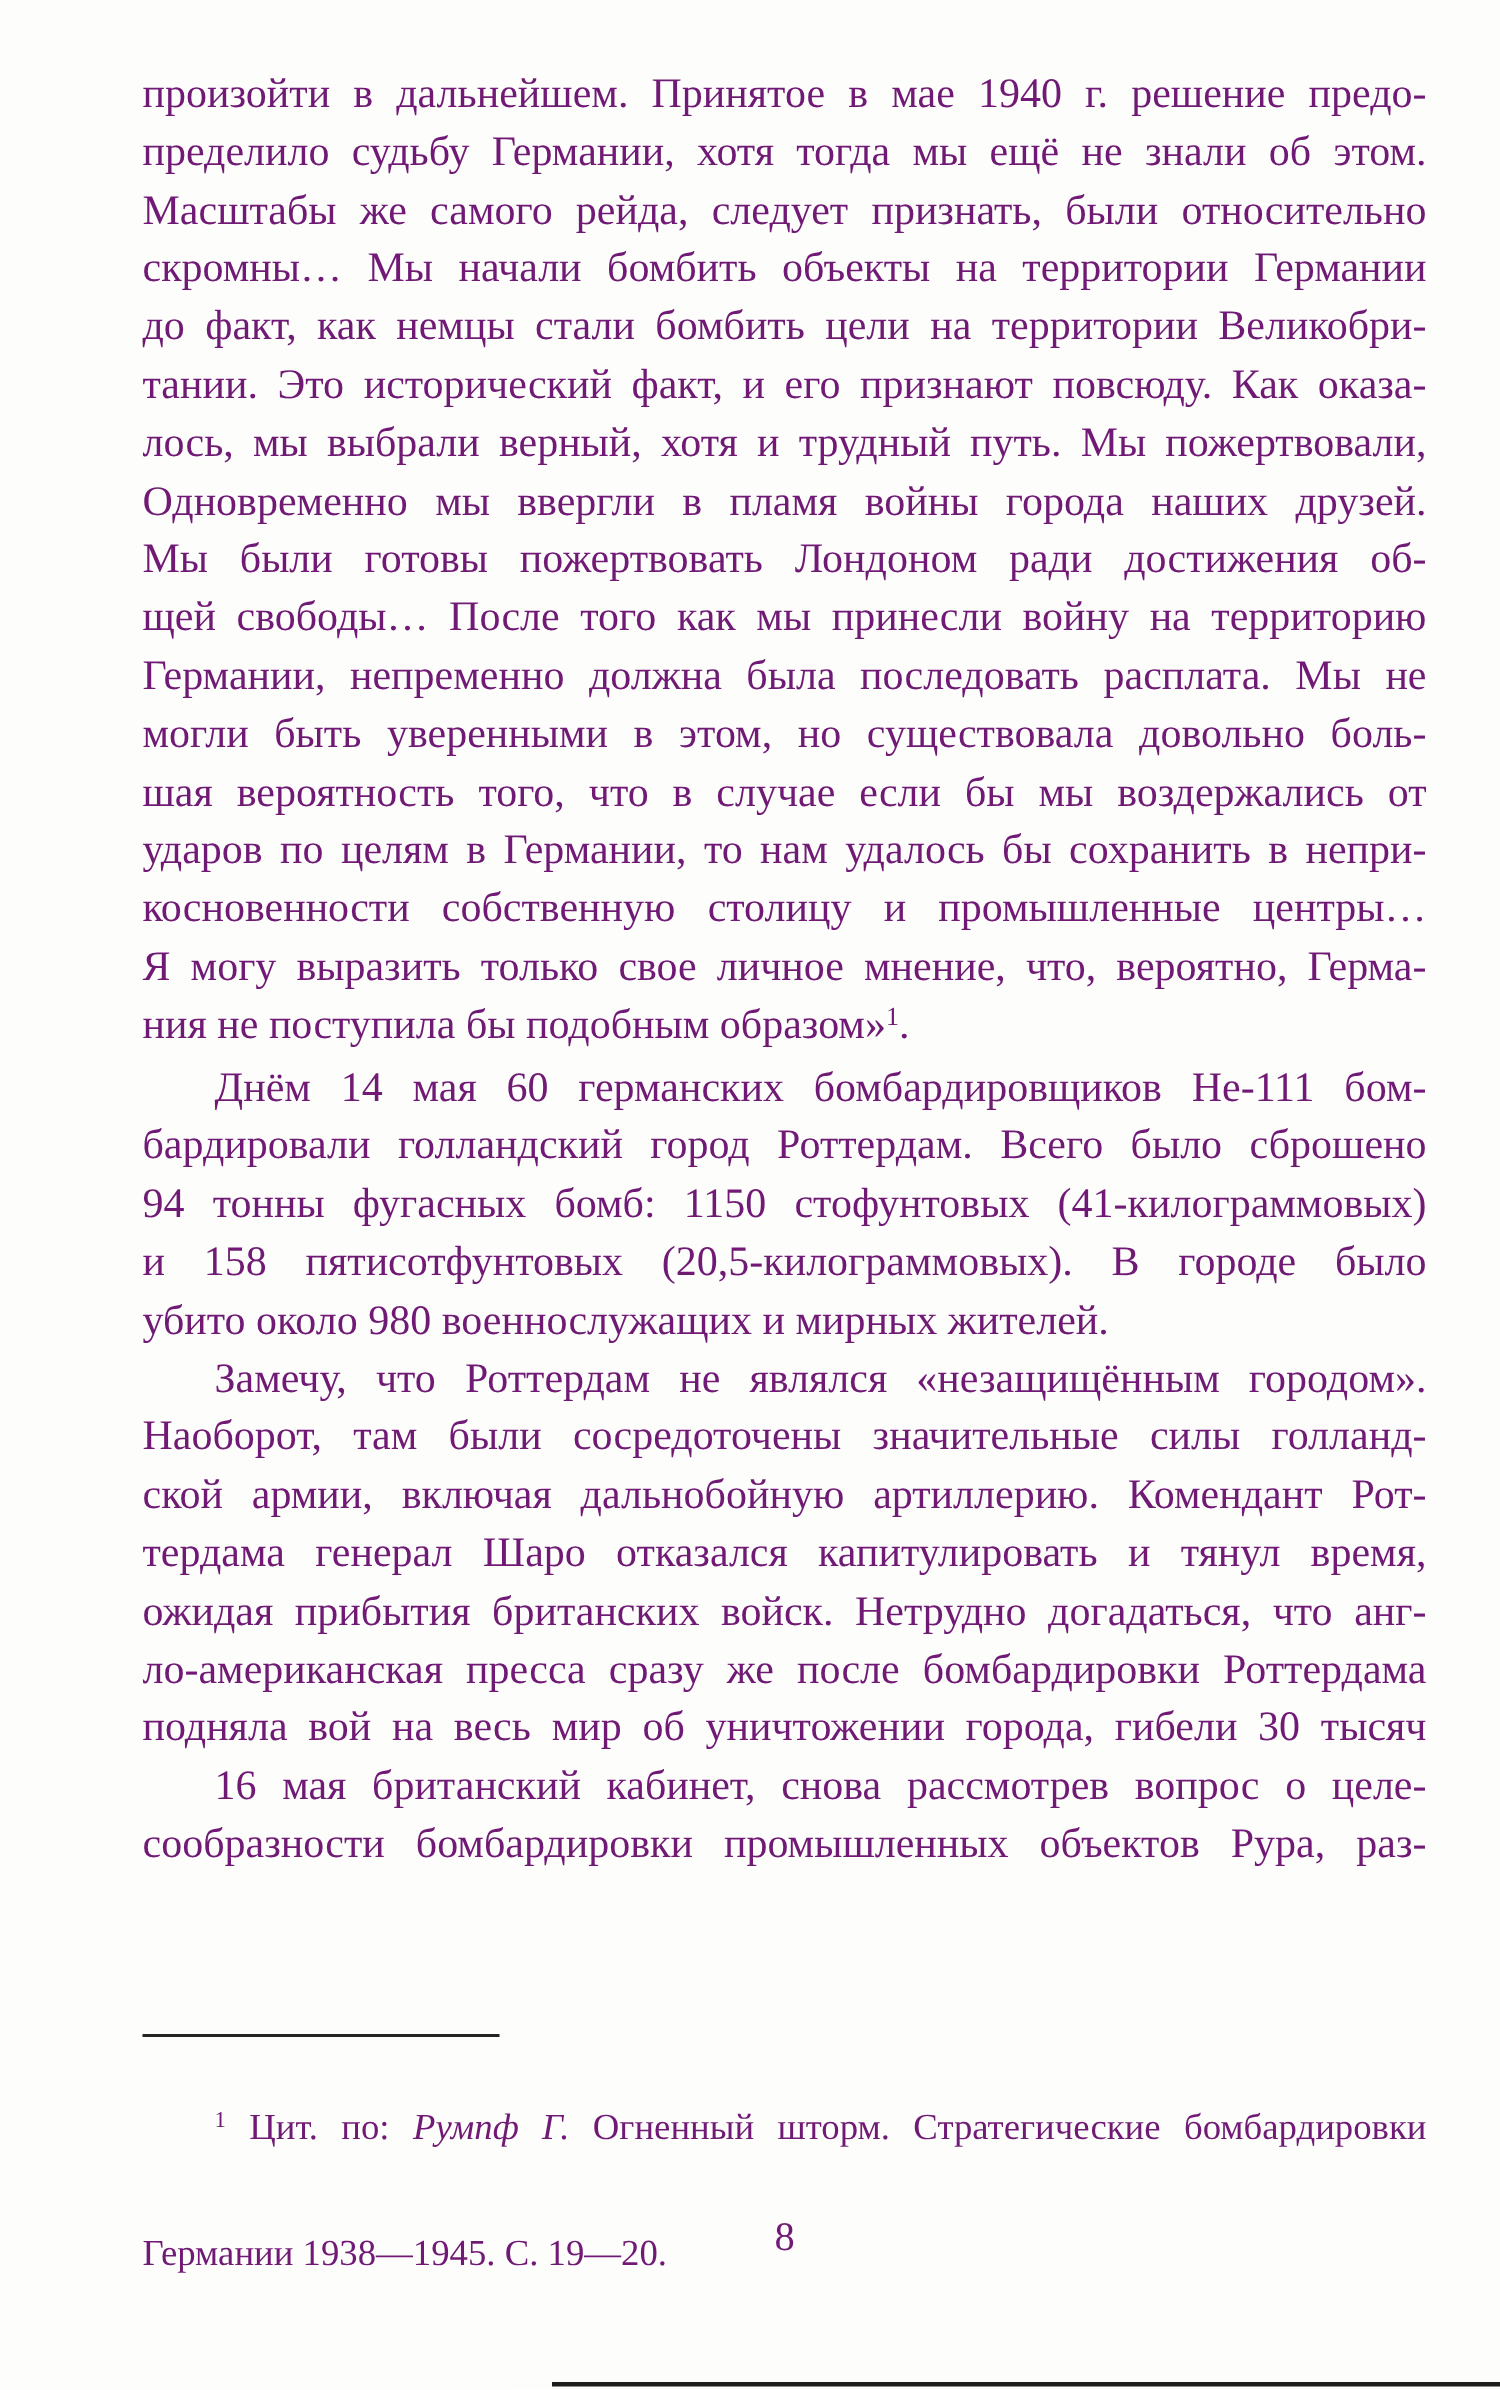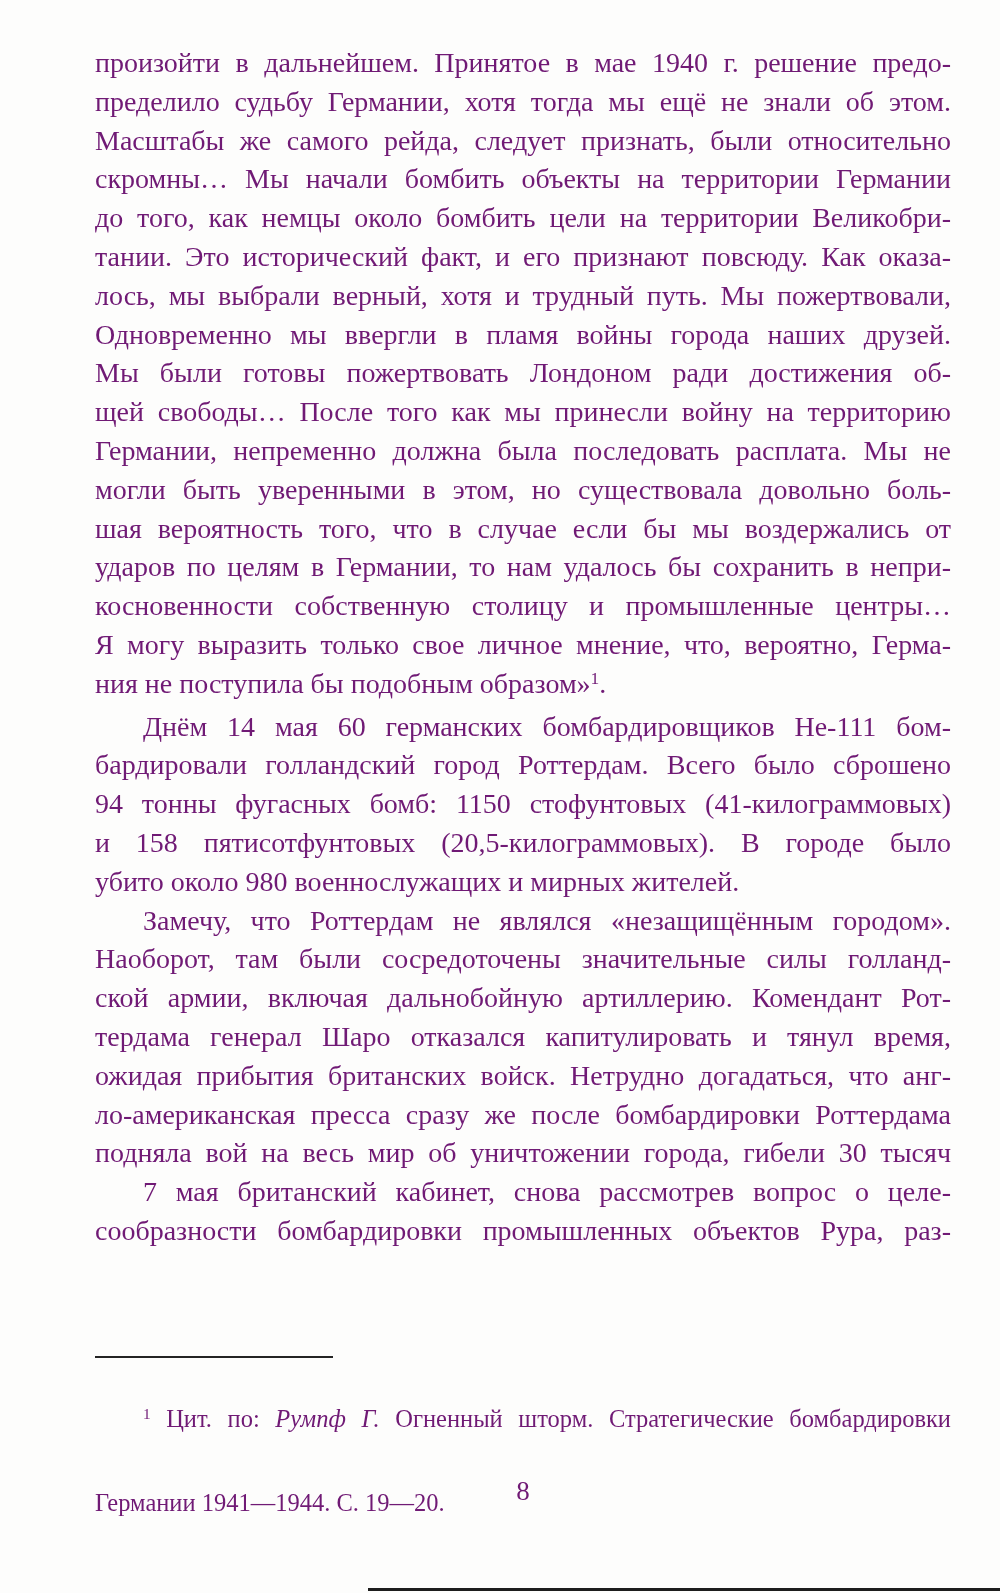--- a/index.html
+++ b/index.html
@@ -79,21 +79,21 @@
 </head>
 <body>
 
 <div class="page">
   <div class="text-body">
       <div class="paragraph">
         <div class="line"><span>произойти в дальнейшем. Принятое в мае 1940 г. решение предо-</span></div>
         <div class="line"><span>пределило судьбу Германии, хотя тогда мы ещё не знали об этом.</span></div>
         <div class="line"><span>Масштабы же самого рейда, следует признать, были относительно</span></div>
         <div class="line"><span>скромны… Мы начали бомбить объекты на территории Германии</span></div>
-        <div class="line"><span>до того, как немцы около бомбить цели на территории Великобри-</span></div>
+        <div class="line"><span>до факт, как немцы стали бомбить цели на территории Великобри-</span></div>
         <div class="line"><span>тании. Это исторический факт, и его признают повсюду. Как оказа-</span></div>
         <div class="line"><span>лось, мы выбрали верный, хотя и трудный путь. Мы пожертвовали,</span></div>
         <div class="line"><span>Одновременно мы ввергли в пламя войны города наших друзей.</span></div>
         <div class="line"><span>Мы были готовы пожертвовать Лондоном ради достижения об-</span></div>
         <div class="line"><span>щей свободы… После того как мы принесли войну на территорию</span></div>
         <div class="line"><span>Германии, непременно должна была последовать расплата. Мы не</span></div>
         <div class="line"><span>могли быть уверенными в этом, но существовала довольно боль-</span></div>
         <div class="line"><span>шая вероятность того, что в случае если бы мы воздержались от</span></div>
         <div class="line"><span>ударов по целям в Германии, то нам удалось бы сохранить в непри-</span></div>
         <div class="line"><span>косновенности собственную столицу и промышленные центры…</span></div>
@@ -110,29 +110,29 @@
       <div class="paragraph">
         <div class="line indent"><span>Замечу, что Роттердам не являлся «незащищённым городом».</span></div>
         <div class="line"><span>Наоборот, там были сосредоточены значительные силы голланд-</span></div>
         <div class="line"><span>ской армии, включая дальнобойную артиллерию. Комендант Рот-</span></div>
         <div class="line"><span>тердама генерал Шаро отказался капитулировать и тянул время,</span></div>
         <div class="line"><span>ожидая прибытия британских войск. Нетрудно догадаться, что анг-</span></div>
         <div class="line"><span>ло-американская пресса сразу же после бомбардировки Роттердама</span></div>
         <div class="line"><span>подняла вой на весь мир об уничтожении города, гибели 30 тысяч</span></div>
       </div>
       <div class="paragraph">
-        <div class="line indent"><span>7 мая британский кабинет, снова рассмотрев вопрос о целе-</span></div>
+        <div class="line indent"><span>16 мая британский кабинет, снова рассмотрев вопрос о целе-</span></div>
         <div class="line"><span>сообразности бомбардировки промышленных объектов Рура, раз-</span></div>
       </div>
     </div>
 
   <div class="footnote">
     <div class="footnote-rule"></div>
     <div class="footnote-text">
         <div class="line indent"><span class="sup">1</span><span> Цит. по: </span><span class="italic">Румпф Г.</span><span> Огненный шторм. Стратегические бомбардировки</span></div>
-        <div class="line last"><span>Германии 1941—1944. С. 19—20.</span></div>
+        <div class="line last"><span>Германии 1938—1945. С. 19—20.</span></div>
       </div>
   </div>
 
   <div class="page-number">8</div>
 
   <div class="page-edge"></div>
 </div>
 
 </body></html>

